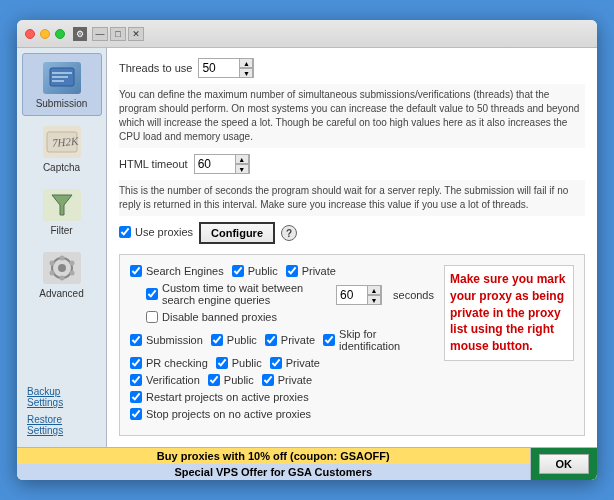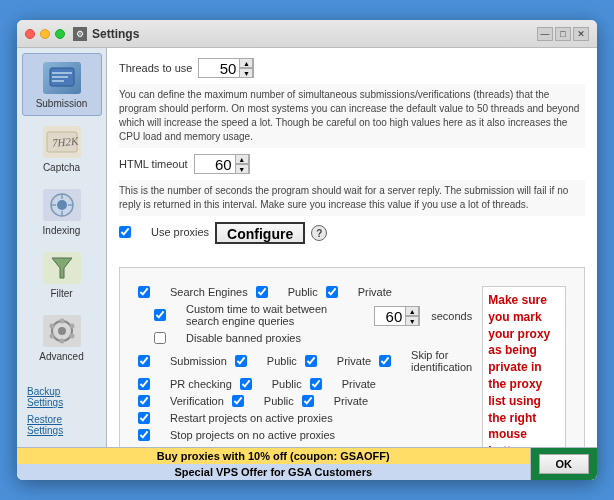--- a/index.html
+++ b/index.html
@@ -154,24 +154,24 @@
       display: flex;
       align-items: center;
       border: 1px solid #aaa;
       background: white;
       height: 20px;
     }
     .spinner-input input {
       width: 40px;
       border: none;
       outline: none;
-      font-size: 15px;
+      font-size: 12px;
       padding: 0 3px;
       height: 100%;
-      text-align: right;
+      text-align: left;
     }
     .spinner-btns {
       display: flex;
       flex-direction: column;
       height: 20px;
     }
     .spinner-btn {
       width: 14px;
       height: 10px;
       background: #e8e8e8;
@@ -186,32 +186,32 @@
     .info-text {
       font-size: 10px;
       color: #444;
       line-height: 1.4;
       background: #f8f8f8;
       padding: 4px 0;
     }
     .checkbox-row {
       display: flex;
       align-items: center;
-      gap: 20px;
+      gap: 4px;
       margin-bottom: 2px;
     }
     .checkbox-row input[type="checkbox"] {
       width: 12px;
       height: 12px;
       cursor: pointer;
     }
     .configure-btn {
       background: linear-gradient(to bottom, #f8f8f8, #e8e8e8);
       border: 2px solid #333;
-      font-size: 14px;
+      font-size: 11px;
       font-weight: bold;
       padding: 2px 10px;
       cursor: pointer;
       height: 22px;
       color: #000;
     }
     .help-circle {
       width: 16px;
       height: 16px;
       border-radius: 50%;
@@ -220,23 +220,23 @@
       display: flex;
       align-items: center;
       justify-content: center;
       font-size: 10px;
       font-weight: bold;
       cursor: pointer;
       color: #444;
     }
     .proxies-section {
       border: 1px solid #ccc;
-      padding: 18px;
+      padding: 10px;
       background: #f8f8f8;
-      margin-top: 17px;
+      margin-top: 4px;
     }
     .grid-row {
       display: flex;
       align-items: center;
       gap: 8px;
       margin-bottom: 3px;
     }
     .warning-box {
       background: white;
       border: 1px solid #ccc;
@@ -346,21 +346,20 @@
 
 <div class="window">
 
   <div class="titlebar">
     <div class="traffic-lights">
       <div class="traffic-light tl-red"></div>
       <div class="traffic-light tl-yellow"></div>
       <div class="traffic-light tl-green"></div>
     </div>
     <div class="title-icon">⚙</div>
-    <span class="title-text">Settings</span>
     <div class="titlebar-controls">
       <div class="titlebar-btn">—</div>
       <div class="titlebar-btn">□</div>
       <div class="titlebar-btn">✕</div>
     </div>
   </div>
 
   <div class="content">
 
     <div class="sidebar">
@@ -383,35 +382,20 @@
           <div class="captcha-icon-bg">
             <svg width="34" height="28" viewBox="0 0 34 28">
               <rect x="2" y="4" width="30" height="20" rx="2" fill="#e0d8c8" stroke="#c0b898" stroke-width="1"></rect>
               <text x="7" y="18" font-size="11" fill="#666" font-family="serif" font-style="italic" transform="rotate(-5 17 14)">7H2K</text>
             </svg>
           </div>
         </div>
         <span class="sidebar-label">Captcha</span>
       </div>
 
-      <div class="sidebar-item">
-        <div class="sidebar-icon">
-          <div class="indexing-icon-bg">
-            <svg width="30" height="28" viewBox="0 0 30 28">
-              <circle cx="15" cy="14" r="11" fill="#c8d8e8" stroke="#8098b8" stroke-width="1.5"></circle>
-              <circle cx="15" cy="14" r="5" fill="#6088b0"></circle>
-              <line x1="15" y1="3" x2="15" y2="8" stroke="#8098b8" stroke-width="1.5"></line>
-              <line x1="15" y1="20" x2="15" y2="25" stroke="#8098b8" stroke-width="1.5"></line>
-              <line x1="4" y1="14" x2="9" y2="14" stroke="#8098b8" stroke-width="1.5"></line>
-              <line x1="21" y1="14" x2="26" y2="14" stroke="#8098b8" stroke-width="1.5"></line>
-            </svg>
-          </div>
-        </div>
-        <span class="sidebar-label">Indexing</span>
-      </div>
 
       <div class="sidebar-item">
         <div class="sidebar-icon">
           <div class="filter-icon-bg">
             <svg width="28" height="28" viewBox="0 0 28 28">
               <polygon points="4,4 24,4 16,14 16,24 12,24 12,14" fill="#80a870" stroke="#507050" stroke-width="1"></polygon>
             </svg>
           </div>
         </div>
         <span class="sidebar-label">Filter</span>

